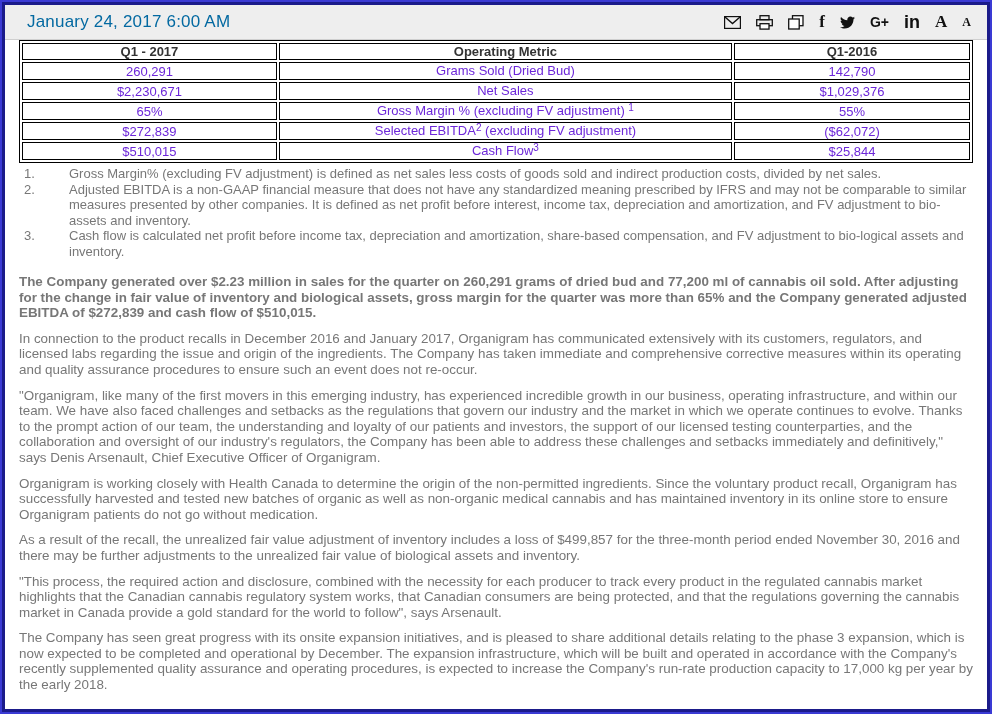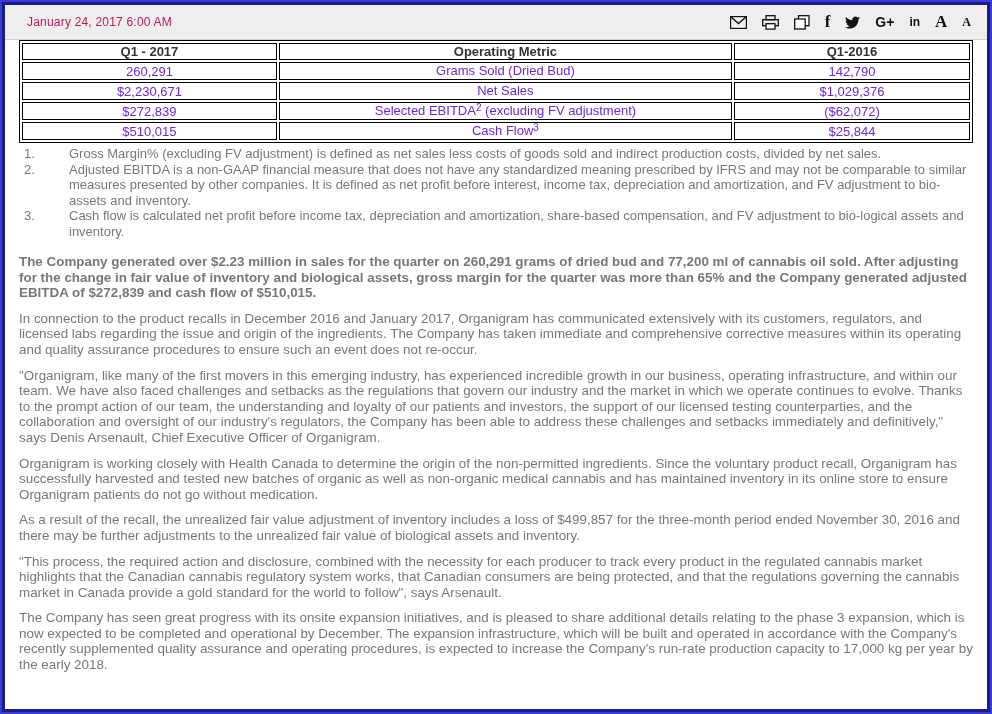--- a/index.html
+++ b/index.html
@@ -22,35 +22,35 @@
   .header-bar {
     height: 35px;
     background: #eeeeee;
     border-bottom: 1px solid #cfcfcf;
     display: flex;
     align-items: center;
     justify-content: space-between;
     padding: 0 16px 0 22px;
   }
   .page-title {
-    font-size: 12px;
-    color: #be185d;
+    font-size: 17px;
+    color: #0369a1;
     letter-spacing: 0.2px;
   }
   .toolbar { display: flex; align-items: center; gap: 15px; }
   .tool-icon {
     display: inline-flex; align-items: center; justify-content: center;
     height: 18px; cursor: pointer; color: #1a1a1a;
   }
   .tool-icon svg { display: block; }
   .glyph-serif { font-family: "Liberation Serif", serif; font-weight: bold; color: #111; }
   .glyph-sans  { font-weight: bold; color: #111; }
   .fb-glyph { font-size: 17px; }
   .gp-glyph { font-size: 14px; }
-  .in-glyph { font-size: 12px; }
+  .in-glyph { font-size: 18px; }
   .font-big { font-size: 17px; }
   .font-small { font-size: 12px; }
 
   
   .content { padding: 0 14px; }
   .intro-line {
     margin: 9px 0 11px 2px;
     font-size: 13px;
     color: #666;
   }
@@ -148,20 +148,25 @@
         <tbody>
           <tr>
             <td>260,291</td>
             <td><span>Grams Sold (Dried Bud)</span><span class="sup"></span><span></span></td>
             <td>142,790</td>
           </tr>
           <tr>
             <td>$2,230,671</td>
             <td><span>Net Sales</span><span class="sup"></span><span></span></td>
             <td>$1,029,376</td>
+          </tr>
+          <tr>
+            <td>65%</td>
+            <td><span>Gross Margin % (excluding FV adjustment) </span><span class="sup">1</span><span></span></td>
+            <td>55%</td>
           </tr>
           <tr>
             <td>$272,839</td>
             <td><span>Selected EBITDA</span><span class="sup">2</span><span> (excluding FV adjustment)</span></td>
             <td>($62,072)</td>
           </tr>
           <tr>
             <td>$510,015</td>
             <td><span>Cash Flow</span><span class="sup">3</span><span></span></td>
             <td>$25,844</td>

